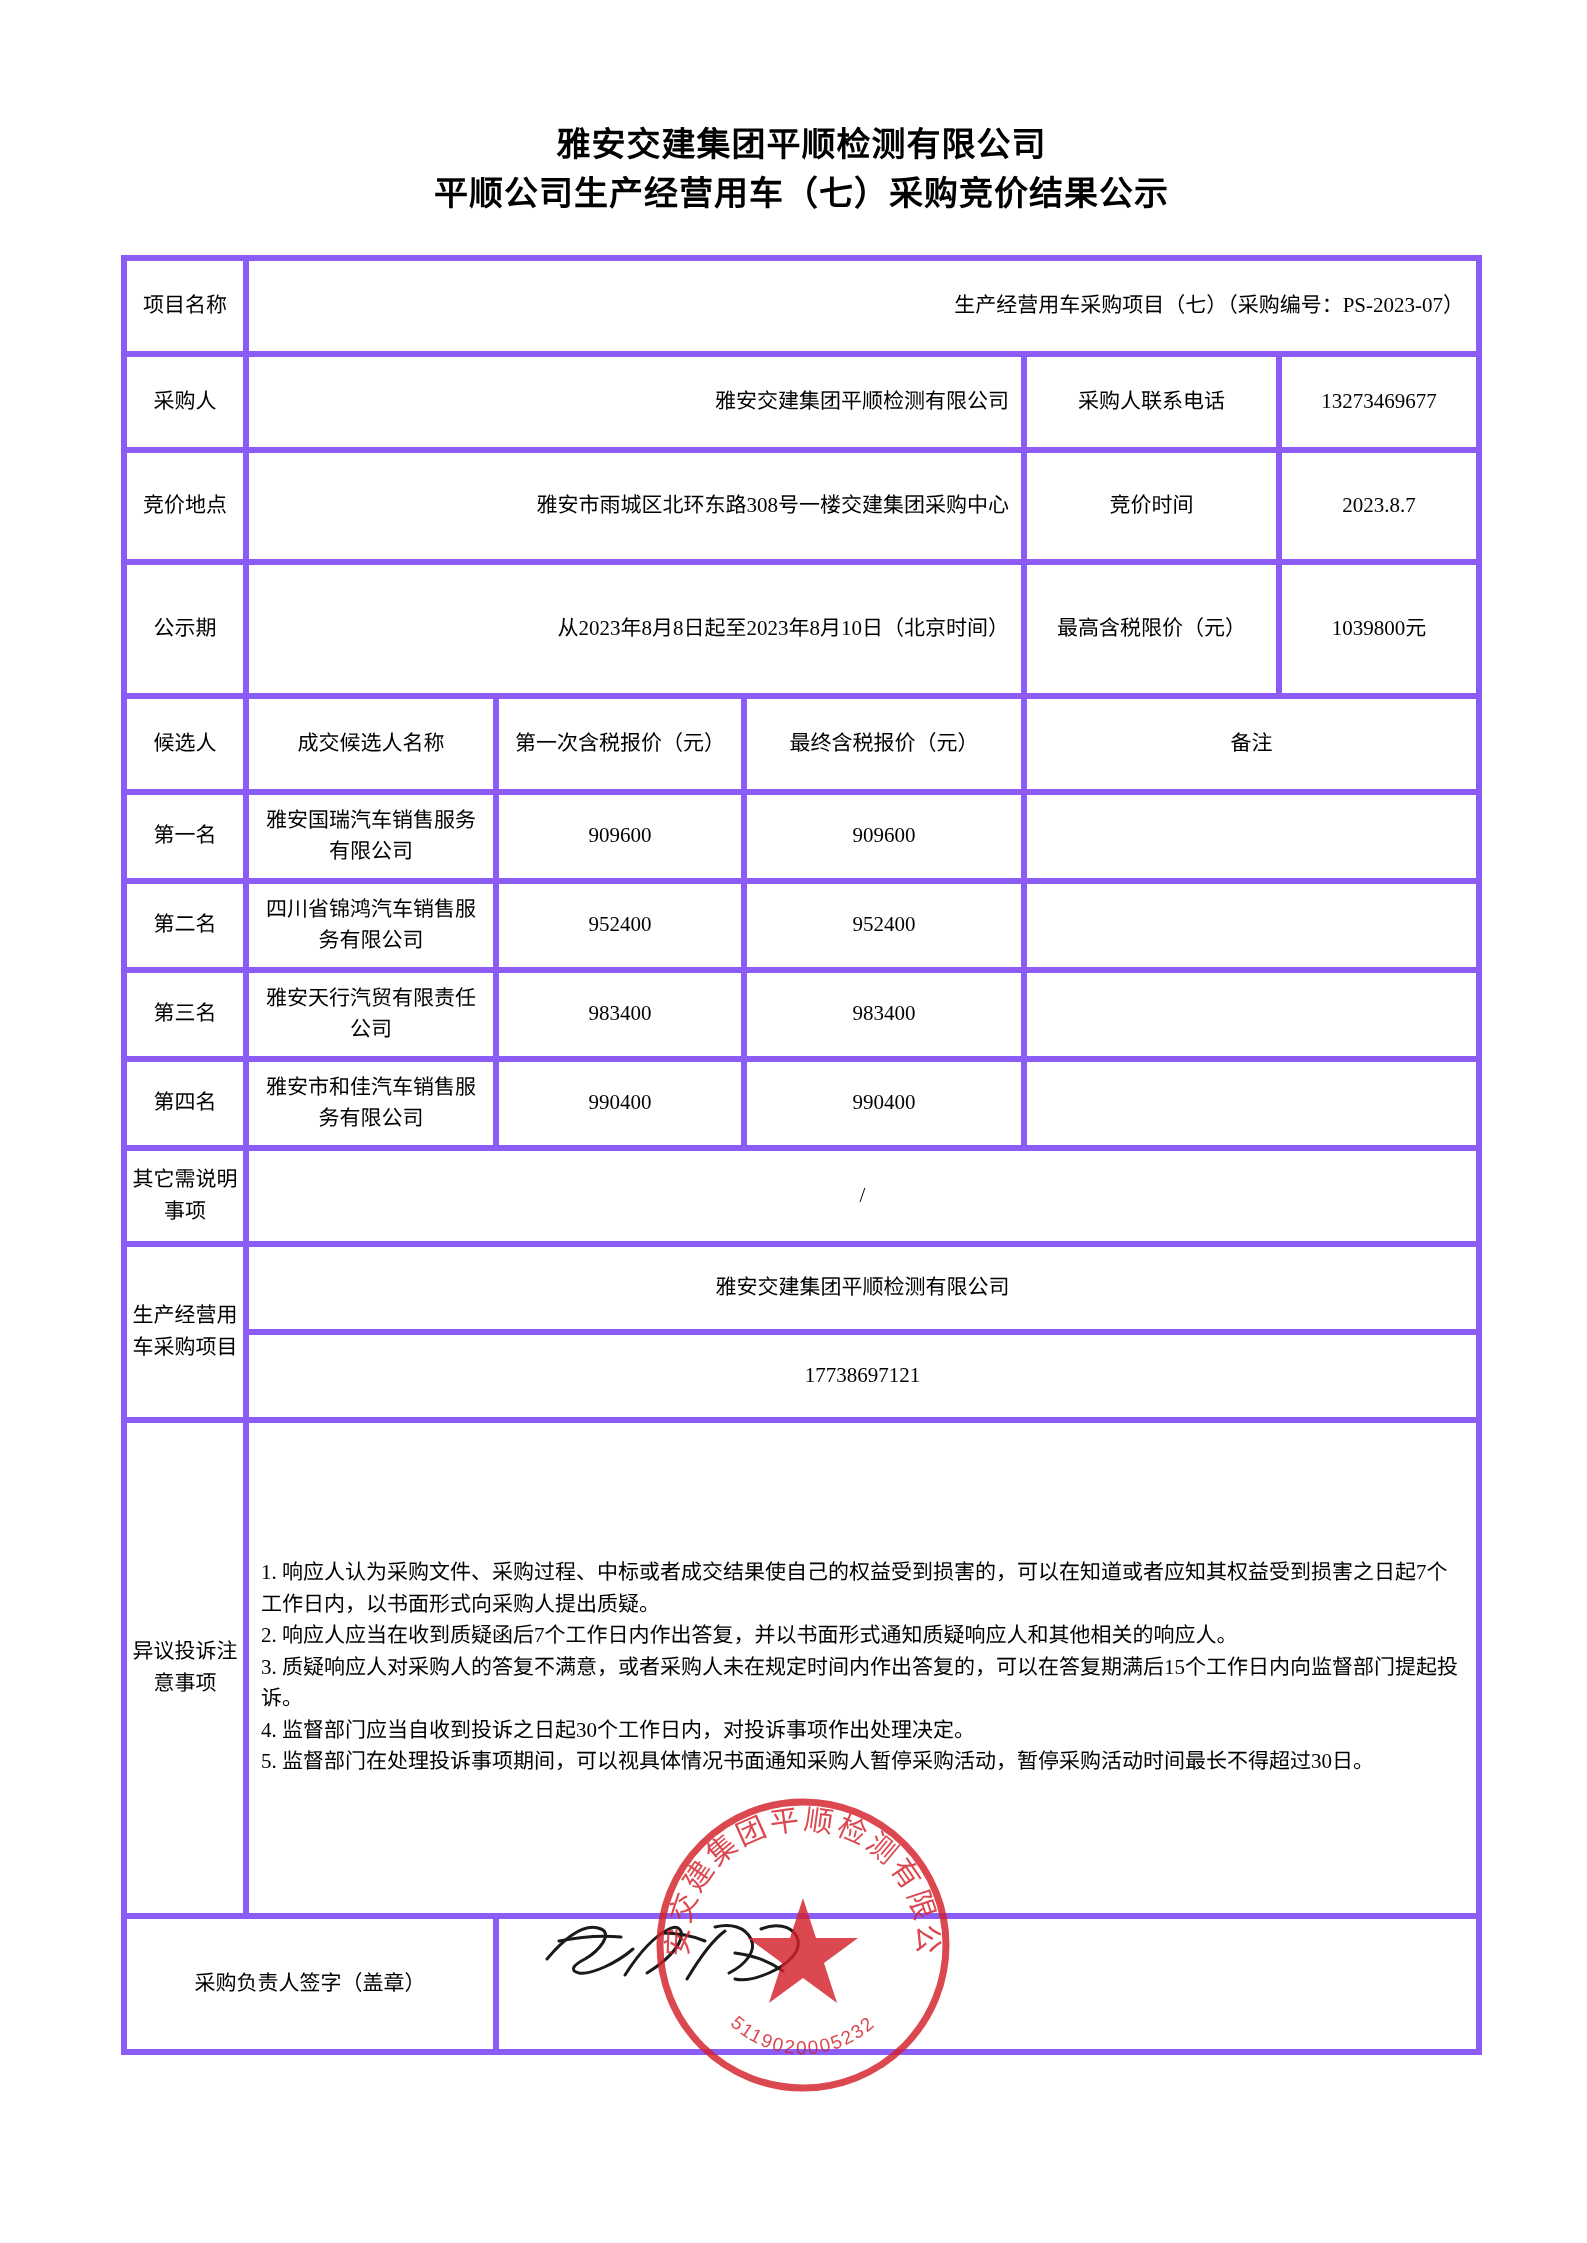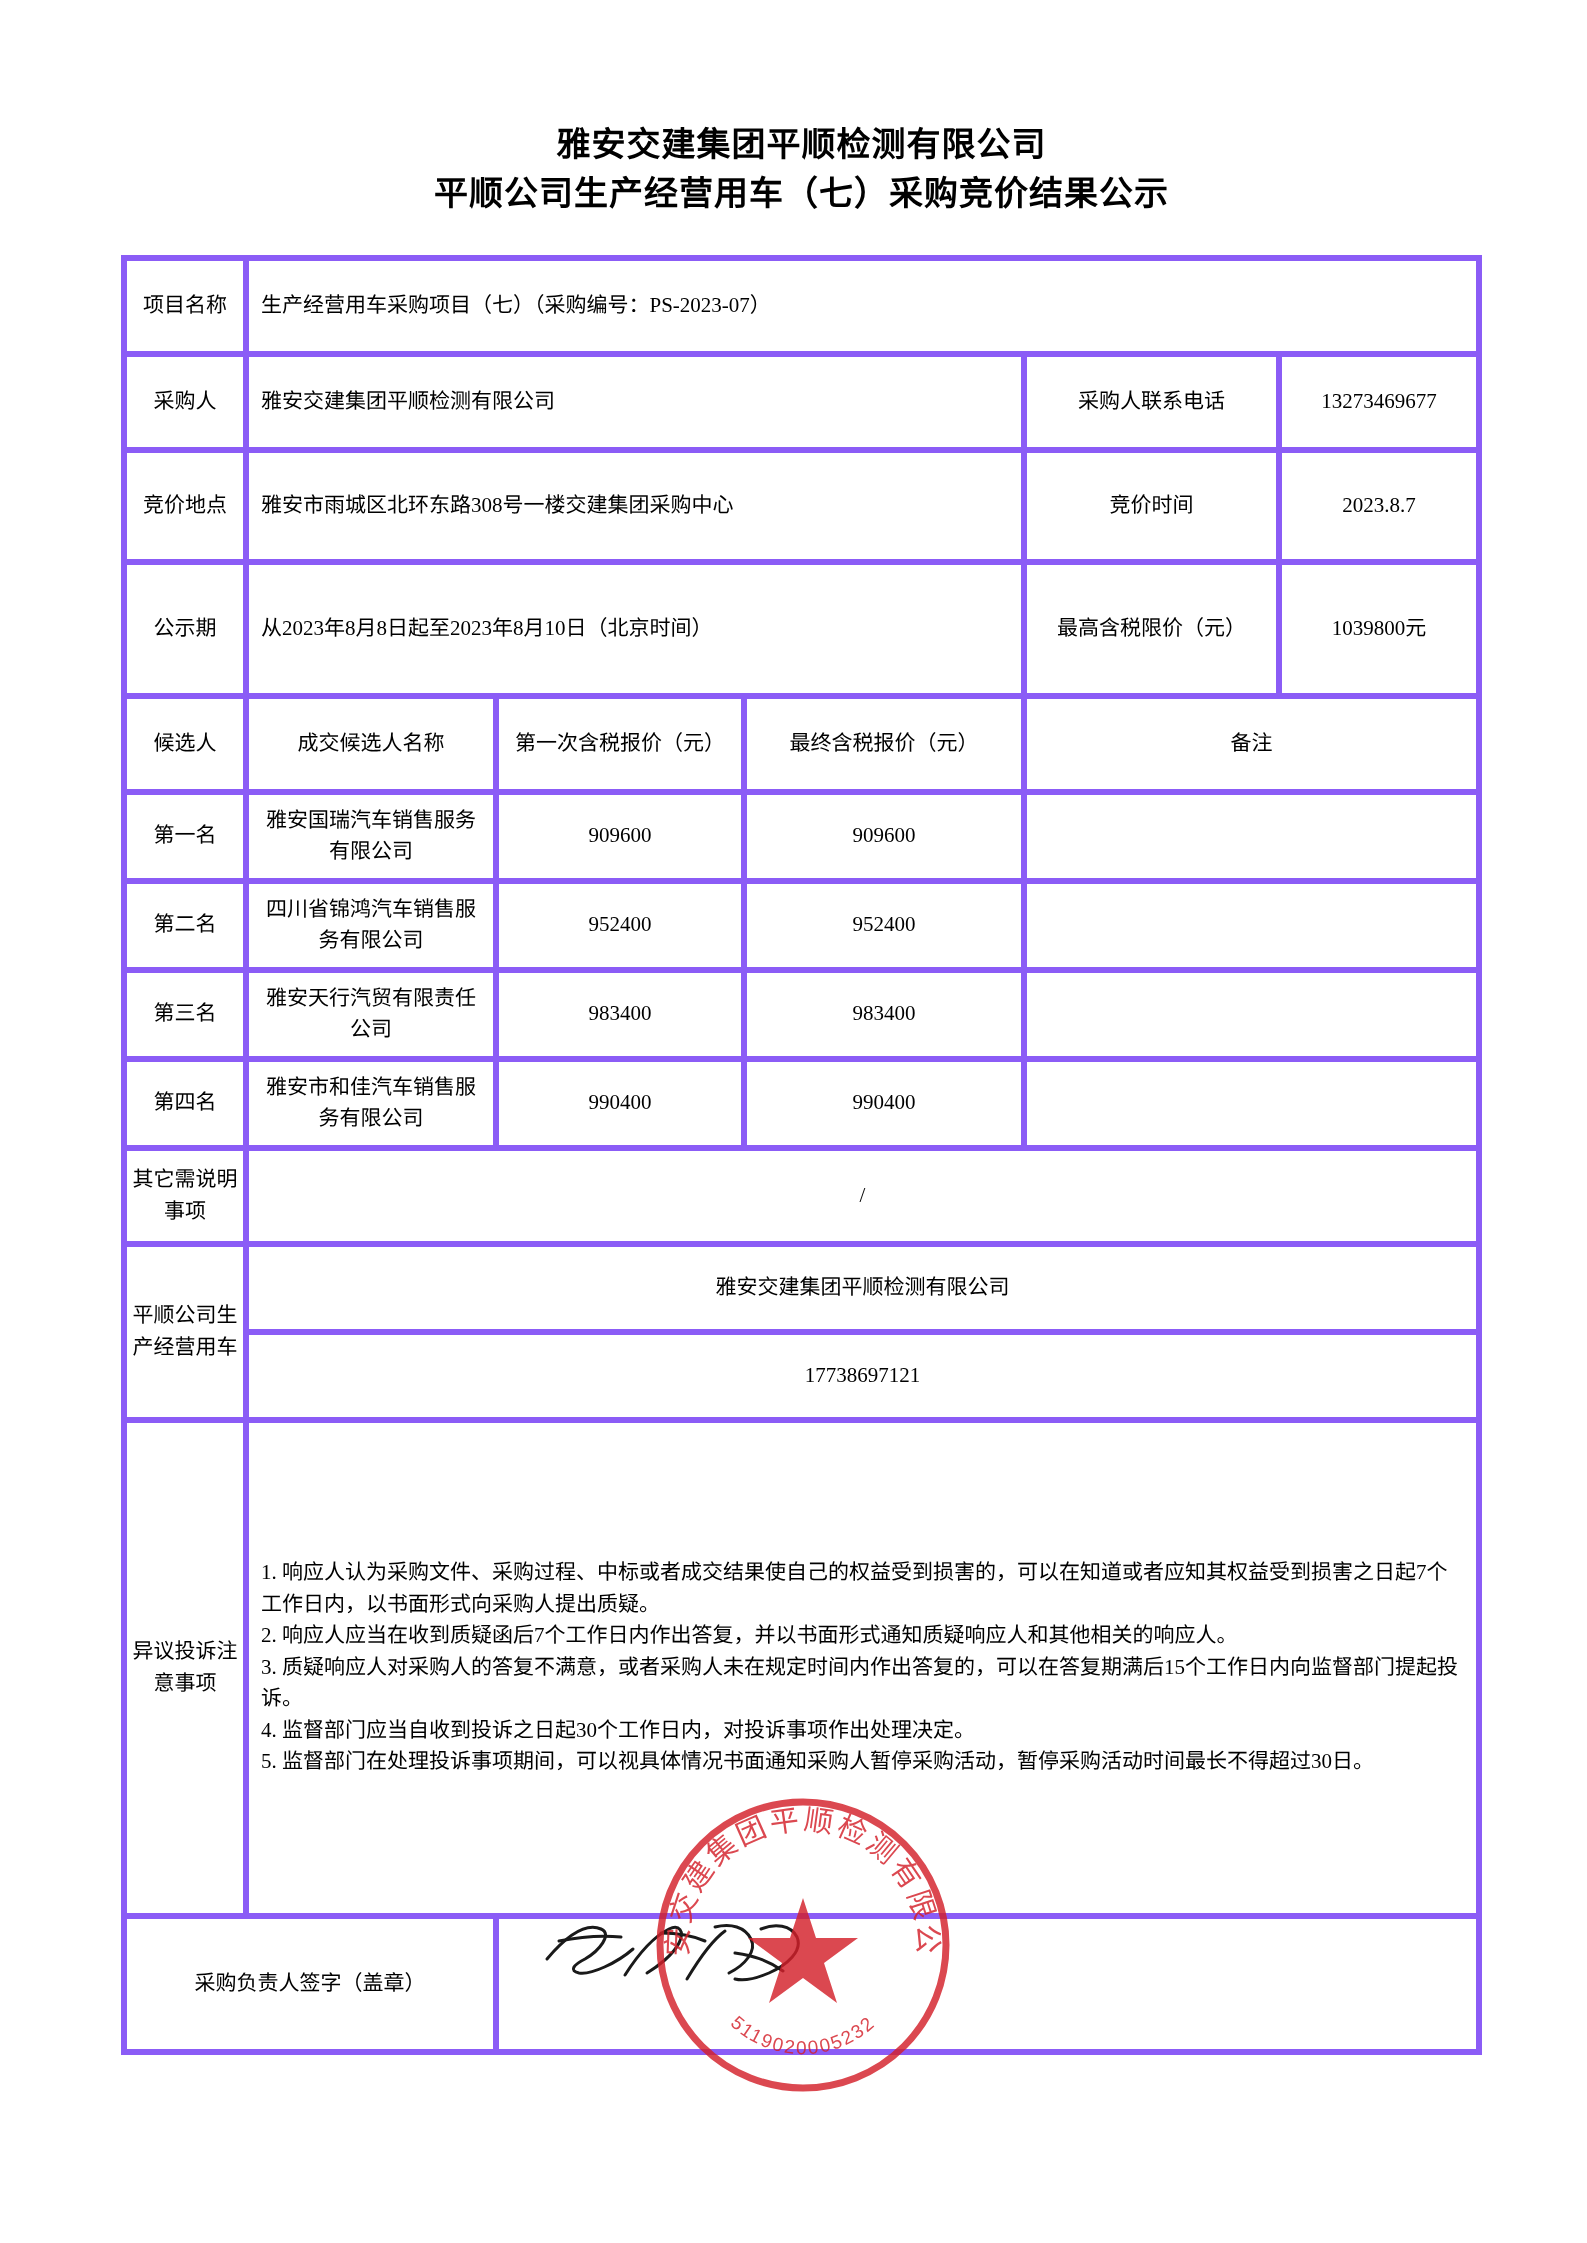--- a/index.html
+++ b/index.html
@@ -46,21 +46,21 @@
     line-height: 1.5;
     padding: 10px 12px;
     vertical-align: middle;
     font-family: "Liberation Serif", "DejaVu Serif", serif;
   }
   .lbl {
     text-align: center;
     white-space: normal;
   }
   .val-left {
-    text-align: left;
+    text-align: right;
   }
   .val-center {
     text-align: center;
   }
   .tall-2 { height: 70px; }
   .tall-3 { height: 86px; }
   .row-cand { height: 80px; }
   .notes-cell {
     text-align: left;
     line-height: 1.62;
@@ -194,21 +194,21 @@
         <td class="val-center">990400</td>
         <td class="val-center" colspan="2"></td>
       </tr>
 
       <tr>
         <td class="lbl tall-2" style="padding-left:4px;padding-right:4px">其它需说明事项</td>
         <td class="slash tall-2" colspan="5">/</td>
       </tr>
 
       <tr>
-        <td class="lbl" rowspan="2" style="padding-left:4px;padding-right:4px">平顺公司生产经营用车</td>
+        <td class="lbl" rowspan="2" style="padding-left:4px;padding-right:4px">生产经营用车采购项目</td>
         <td class="center-strong" colspan="5" style="height:62px">雅安交建集团平顺检测有限公司</td>
       </tr>
       <tr>
         <td class="center-strong" colspan="5" style="height:62px">17738697121</td>
       </tr>
 
       <tr>
         <td class="lbl" style="padding-left:4px;padding-right:4px">异议投诉注意事项</td>
         <td class="notes-cell" colspan="5" style="height:470px; vertical-align: middle;">
           <p>1. 响应人认为采购文件、采购过程、中标或者成交结果使自己的权益受到损害的，可以在知道或者应知其权益受到损害之日起7个工作日内，以书面形式向采购人提出质疑。</p>

